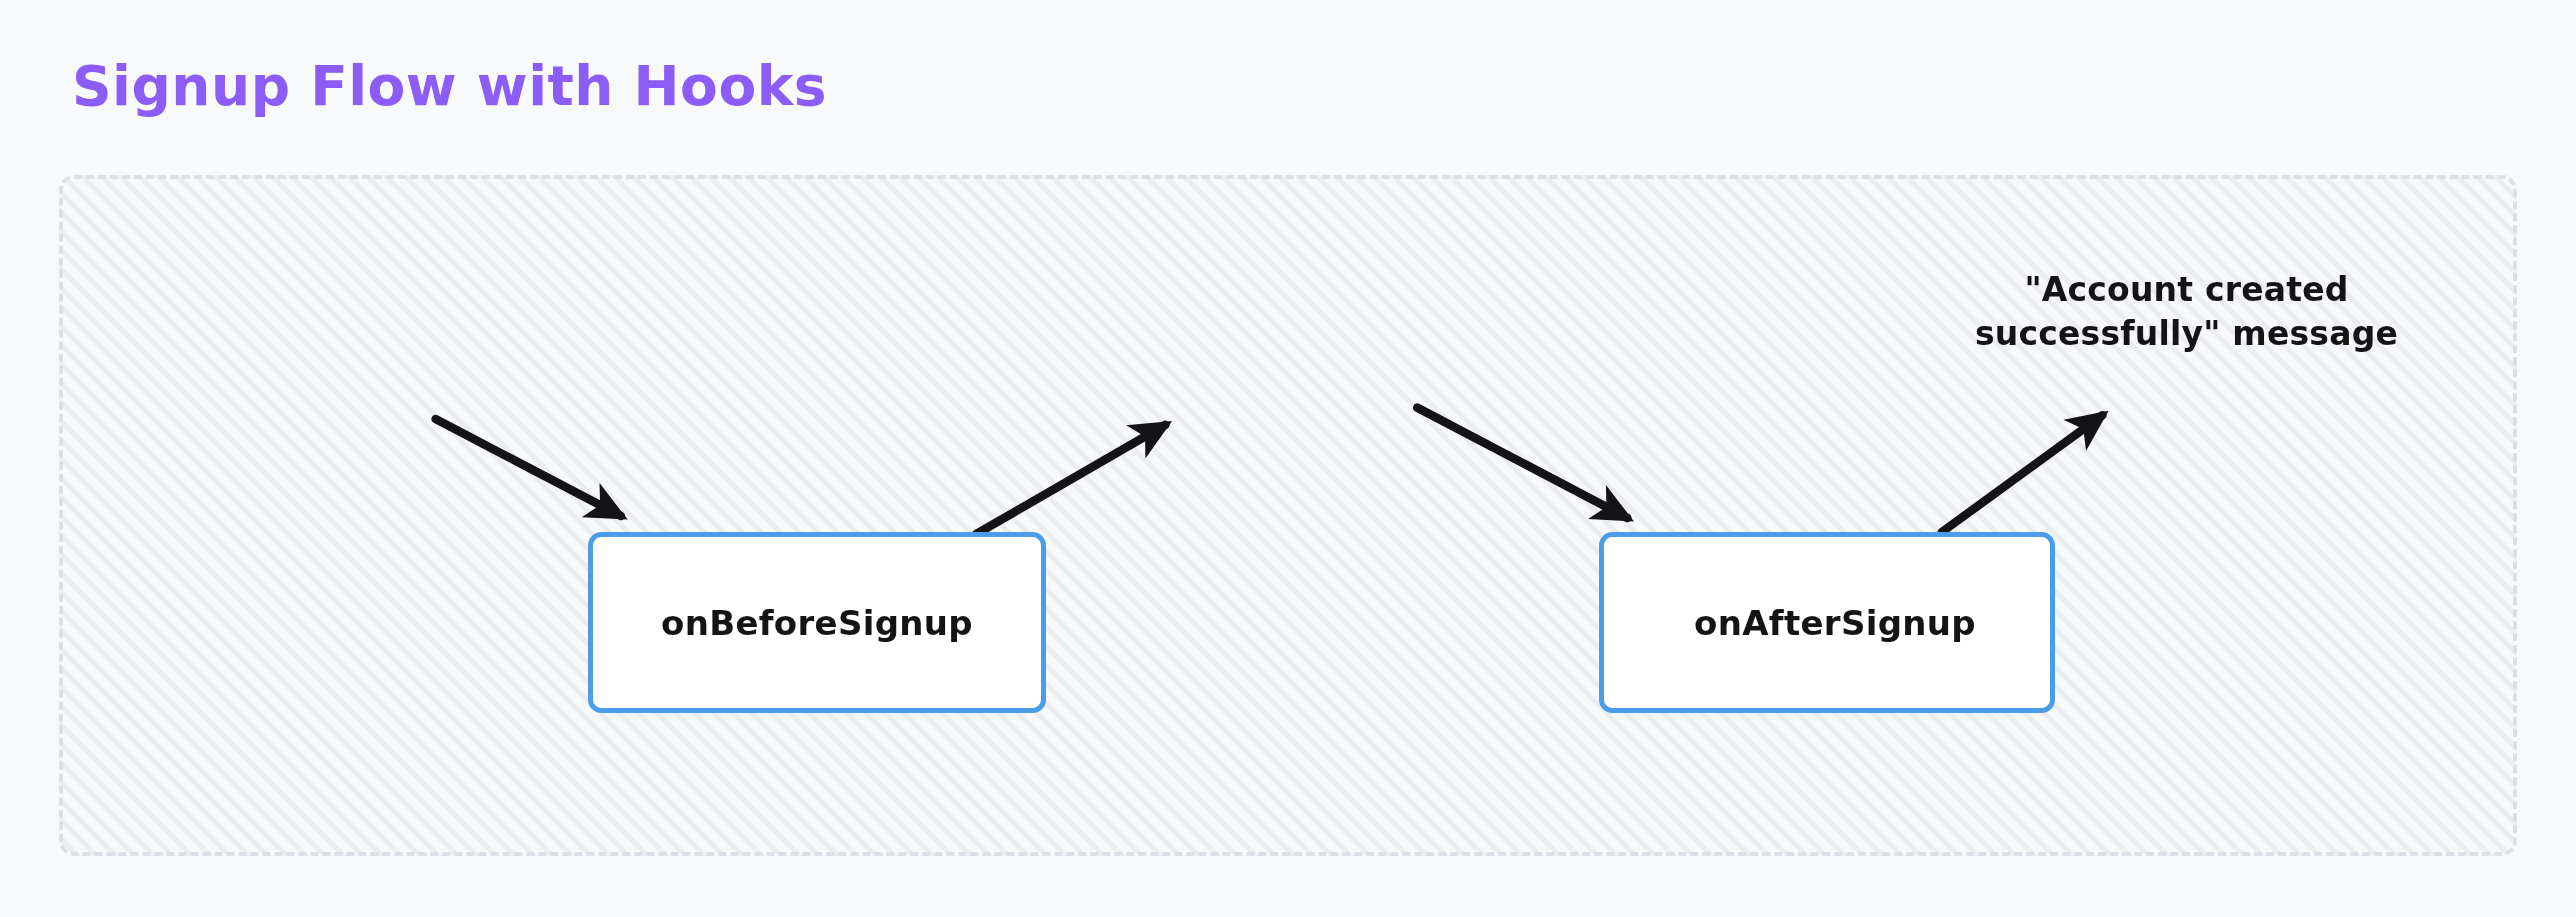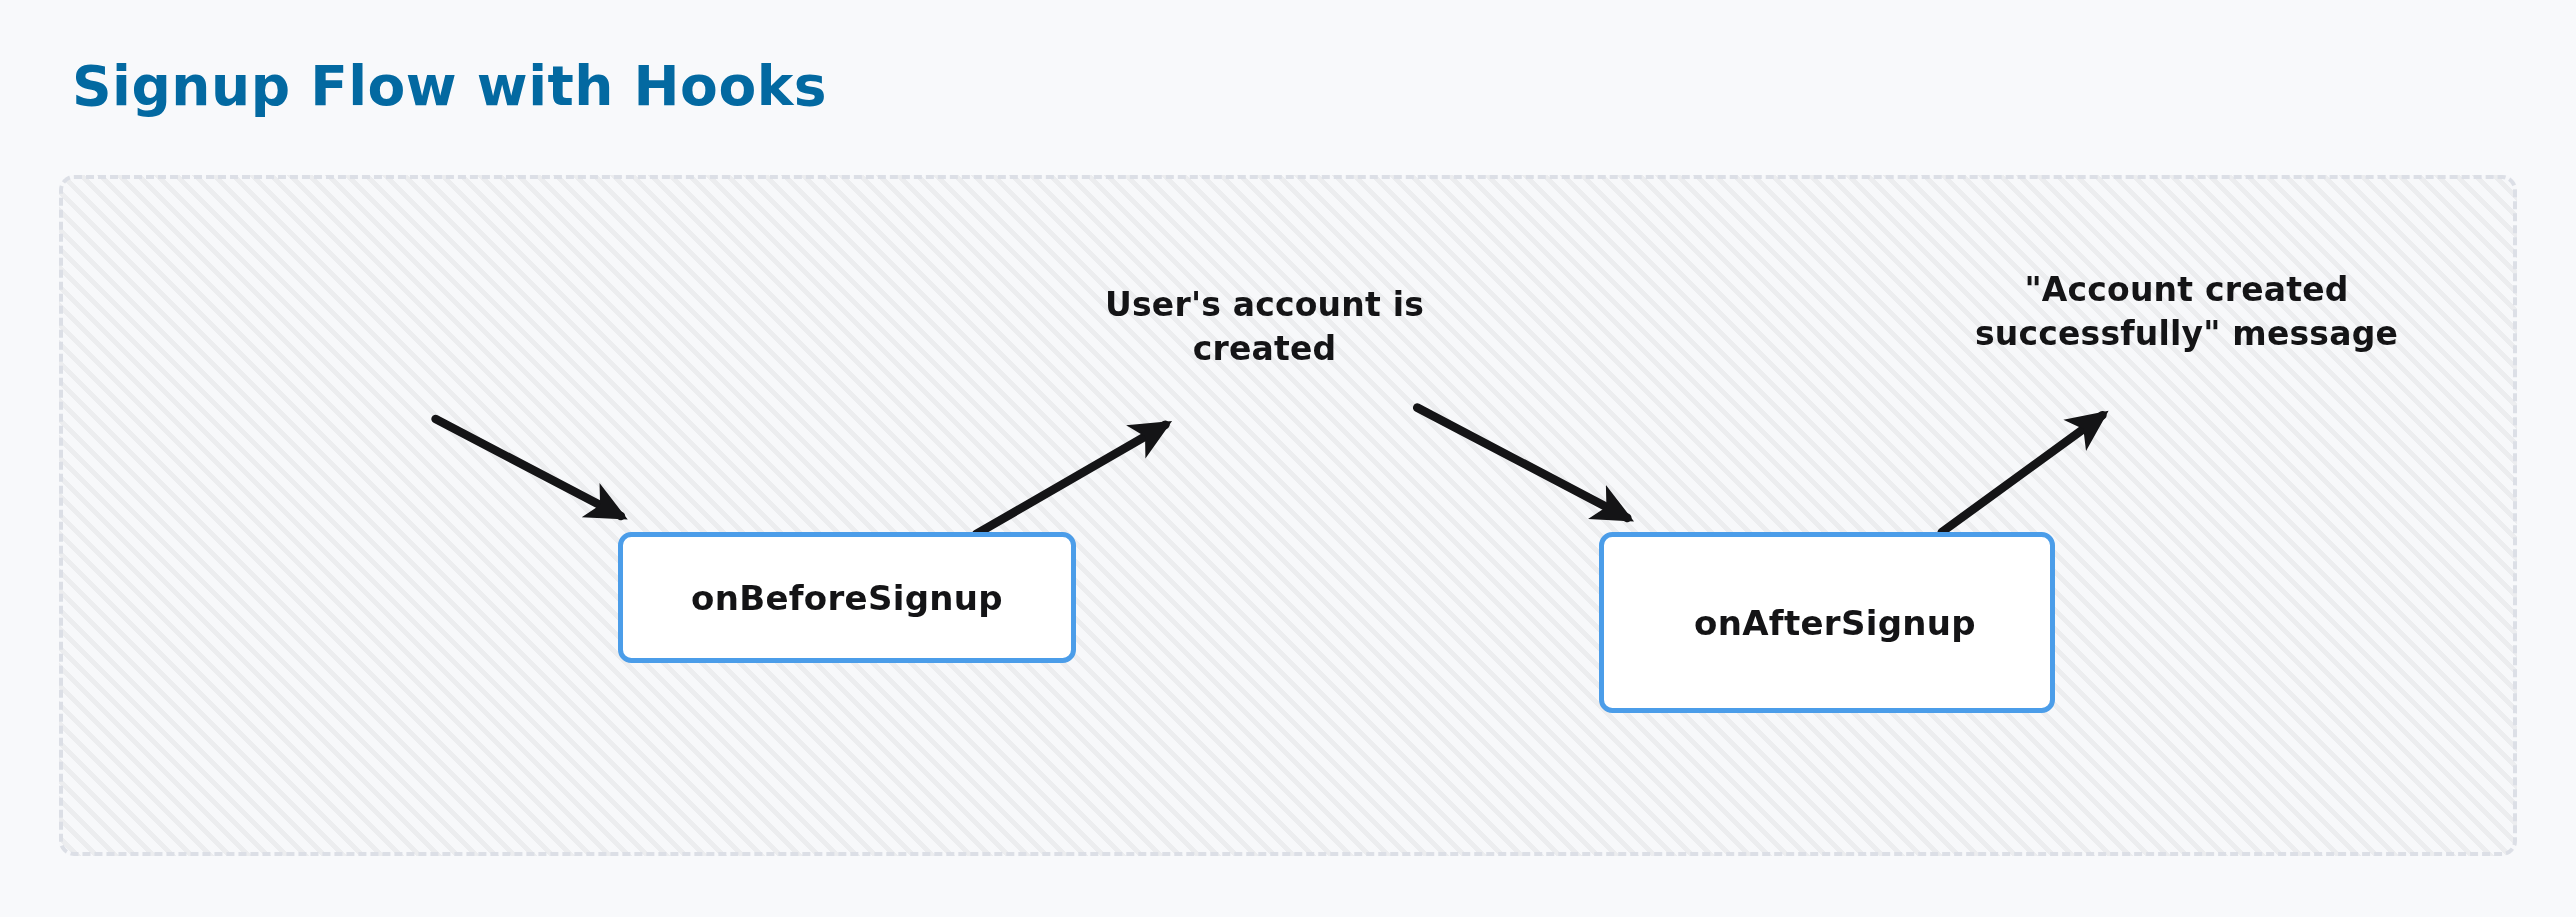--- a/index.html
+++ b/index.html
@@ -22,21 +22,21 @@
 
   
   #diagram-title {
     position: absolute;
     left: 72px;
     top: 59px;
     font-family: "DejaVu Sans", sans-serif;
     font-size: 55px;
     font-weight: 700;
     letter-spacing: 0.5px;
-    color: #0369a1;
+    color: #8b5cf6;
     white-space: nowrap;
     line-height: 1.0;
   }
 
   
   #flow-container {
     position: absolute;
     left: 59px;
     top: 175px;
     width: 2458px;
@@ -94,21 +94,21 @@
     justify-content: center;
   }
   .hook-node-label {
     font-family: "DejaVu Sans", sans-serif;
     font-size: 34px;
     font-weight: 700;
     color: #141416;
     letter-spacing: 0.3px;
     white-space: nowrap;
   }
-  #hook-node-0 { left: 618px;  top: 532px; width: 458px; height: 131px; text-align: right; }
+  #hook-node-0 { left: 588px;  top: 532px; width: 458px; height: 181px; text-align: right; }
   #hook-node-1 { left: 1599px; top: 532px; width: 456px; height: 181px; padding-left: 16px; }
 </style>
 </head>
 <body>
 
 <div id="canvas">
 
   <div id="diagram-title">Signup Flow with Hooks</div>
 
   <div id="flow-container"></div>
@@ -131,22 +131,20 @@
     <g>
       <line x1="1491" y1="429" x2="1712" y2="545" stroke="#141416" stroke-width="9" stroke-linecap="round" marker-end="url(#arrowhead)"></line>
     </g>
 
     <g>
       <line x1="2043" y1="560" x2="2212" y2="437" stroke="#141416" stroke-width="9" stroke-linecap="round" marker-end="url(#arrowhead)"></line>
     </g>
   </svg>
 
 
-  <div class="annotation" id="annotation-1">User's account is
-created</div>
 
   <div class="annotation" id="annotation-2">"Account created
 successfully" message</div>
 
   <div class="hook-node" id="hook-node-0">
     <span class="hook-node-label">onBeforeSignup</span>
   </div>
 
   <div class="hook-node" id="hook-node-1">
     <span class="hook-node-label">onAfterSignup</span>

